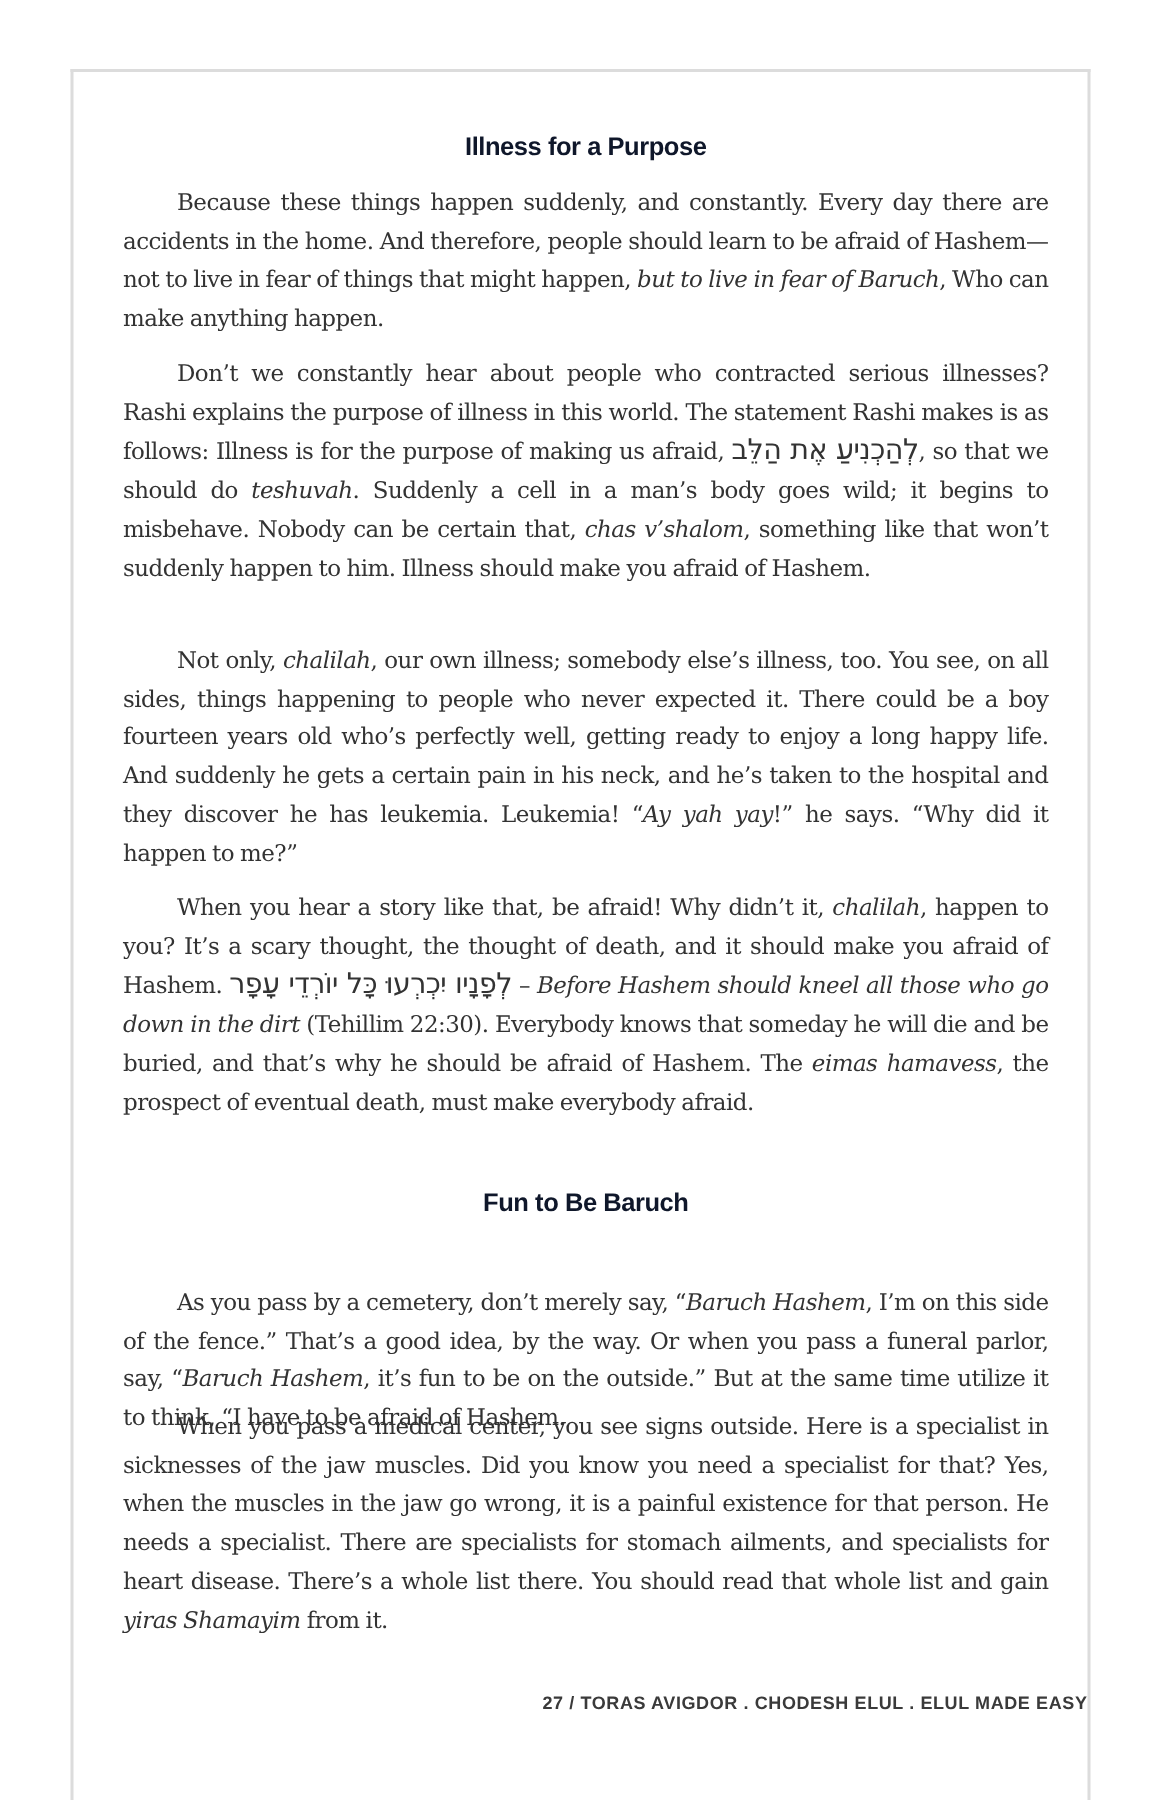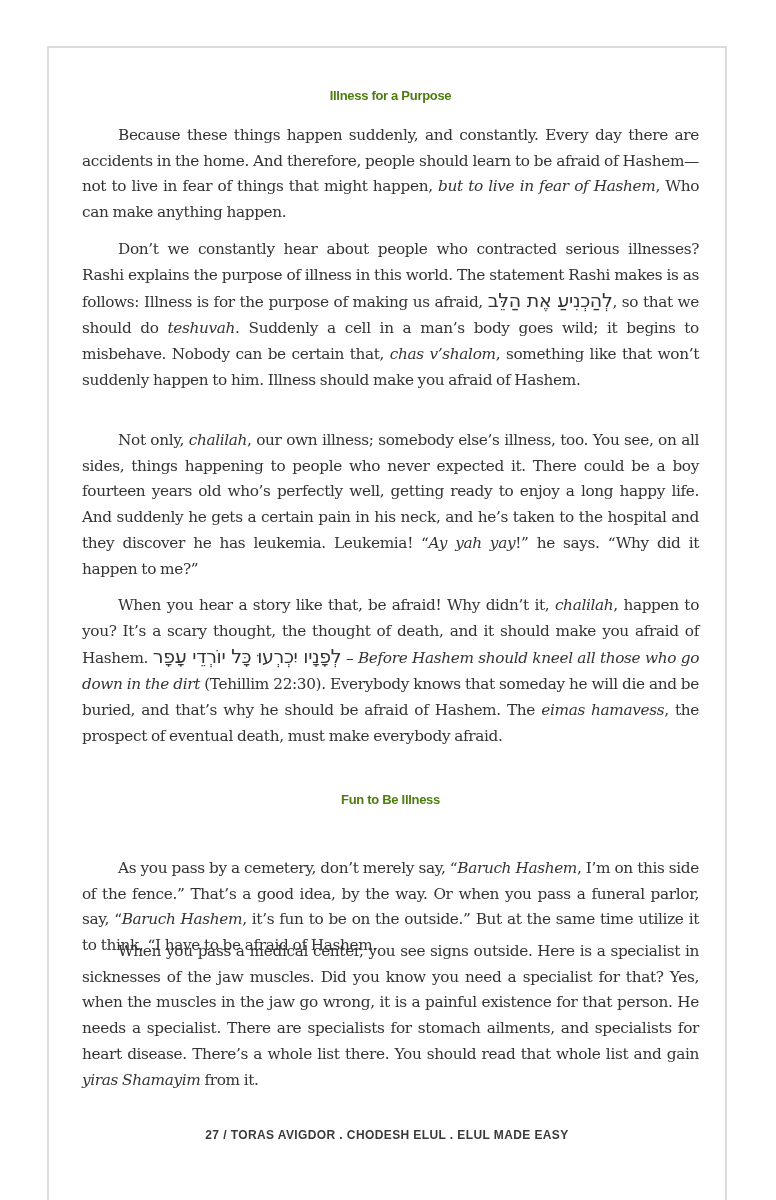--- a/index.html
+++ b/index.html
@@ -26,22 +26,22 @@
     }
     .content {
       position: absolute;
       left: 33px;
       top: 0;
       width: 617px;
     }
     .heading {
       font-family: "Liberation Sans", sans-serif;
       font-weight: bold;
-      font-size: 13px;
-      color: #4d7c0f;
+      font-size: 17px;
+      color: #0f172a;
       text-align: center;
       letter-spacing: -0.3px;
       margin: 0;
       position: absolute;
       left: 0;
       right: 0;
     }
     .para {
       font-family: "DejaVu Serif", serif;
       font-size: 15.3px;
@@ -61,40 +61,40 @@
       font-family: "DejaVu Sans", sans-serif;
       font-size: 19px;
       direction: rtl;
       unicode-bidi: isolate;
     }
     .footer {
       position: absolute;
       left: 0;
       right: 0;
       top: 1080px;
-      text-align: center;
+      text-align: right;
       font-family: "Liberation Sans", sans-serif;
       font-weight: bold;
       font-size: 12px;
       letter-spacing: 0.4px;
       color: #3a3a3a;
     }
   </style>
 </head>
 <body>
 
 <div class="page">
   <div class="content">
     <h2 class="heading" style="top:40px;">Illness for a Purpose</h2>
 
-    <p class="para" style="top:75px;">Because these things happen suddenly, and constantly. Every day there are accidents in the home. And therefore, people should learn to be afraid of Hashem—not to live in fear of things that might happen, <em>but to live in fear of Hashem</em>, Who can make anything happen.</p>
+    <p class="para" style="top:75px;">Because these things happen suddenly, and constantly. Every day there are accidents in the home. And therefore, people should learn to be afraid of Hashem—not to live in fear of things that might happen, <em>but to live in fear of Baruch</em>, Who can make anything happen.</p>
     <p class="para" style="top:189px;">Don’t we constantly hear about people who contracted serious illnesses? Rashi explains the purpose of illness in this world. The statement Rashi makes is as follows: Illness is for the purpose of making us afraid, <span class="heb" lang="he">לְהַכְנִיעַ אֶת הַלֵּב</span>, so that we should do <em>teshuvah</em>. Suddenly a cell in a man’s body goes wild; it begins to misbehave. Nobody can be certain that, <em>chas v’shalom</em>, something like that won’t suddenly happen to him. Illness should make you afraid of Hashem.</p>
     <p class="para" style="top:380px;">Not only, <em>chalilah</em>, our own illness; somebody else’s illness, too. You see, on all sides, things happening to people who never expected it. There could be a boy fourteen years old who’s perfectly well, getting ready to enjoy a long happy life. And suddenly he gets a certain pain in his neck, and he’s taken to the hospital and they discover he has leukemia. Leukemia! “<em>Ay yah yay</em>!” he says. “Why did it happen to me?”</p>
     <p class="para" style="top:545px;">When you hear a story like that, be afraid! Why didn’t it, <em>chalilah</em>, happen to you? It’s a scary thought, the thought of death, and it should make you afraid of Hashem. <span class="heb" lang="he">לְפָנָיו יִכְרְעוּ כָּל יוֹרְדֵי עָפָר</span> – <em>Before Hashem should kneel all those who go down in the dirt</em> (Tehillim 22:30). Everybody knows that someday he will die and be buried, and that’s why he should be afraid of Hashem. The <em>eimas hamavess</em>, the prospect of eventual death, must make everybody afraid.</p>
 
-    <h2 class="heading" style="top:744px;">Fun to Be Illness</h2>
+    <h2 class="heading" style="top:744px;">Fun to Be Baruch</h2>
 
     <p class="para" style="top:808px;">As you pass by a cemetery, don’t merely say, “<em>Baruch Hashem</em>, I’m on this side of the fence.” That’s a good idea, by the way. Or when you pass a funeral parlor, say, “<em>Baruch Hashem</em>, it’s fun to be on the outside.” But at the same time utilize it to think, “I have to be afraid of Hashem.</p>
     <p class="para" style="top:891px;">When you pass a medical center, you see signs outside. Here is a specialist in sicknesses of the jaw muscles. Did you know you need a specialist for that? Yes, when the muscles in the jaw go wrong, it is a painful existence for that person. He needs a specialist. There are specialists for stomach ailments, and specialists for heart disease. There’s a whole list there. You should read that whole list and gain <em>yiras Shamayim</em> from it.</p>
   </div>
 
   <div class="footer">27 / TORAS AVIGDOR . CHODESH ELUL . ELUL MADE EASY</div>
 </div>
 
 </body></html>

